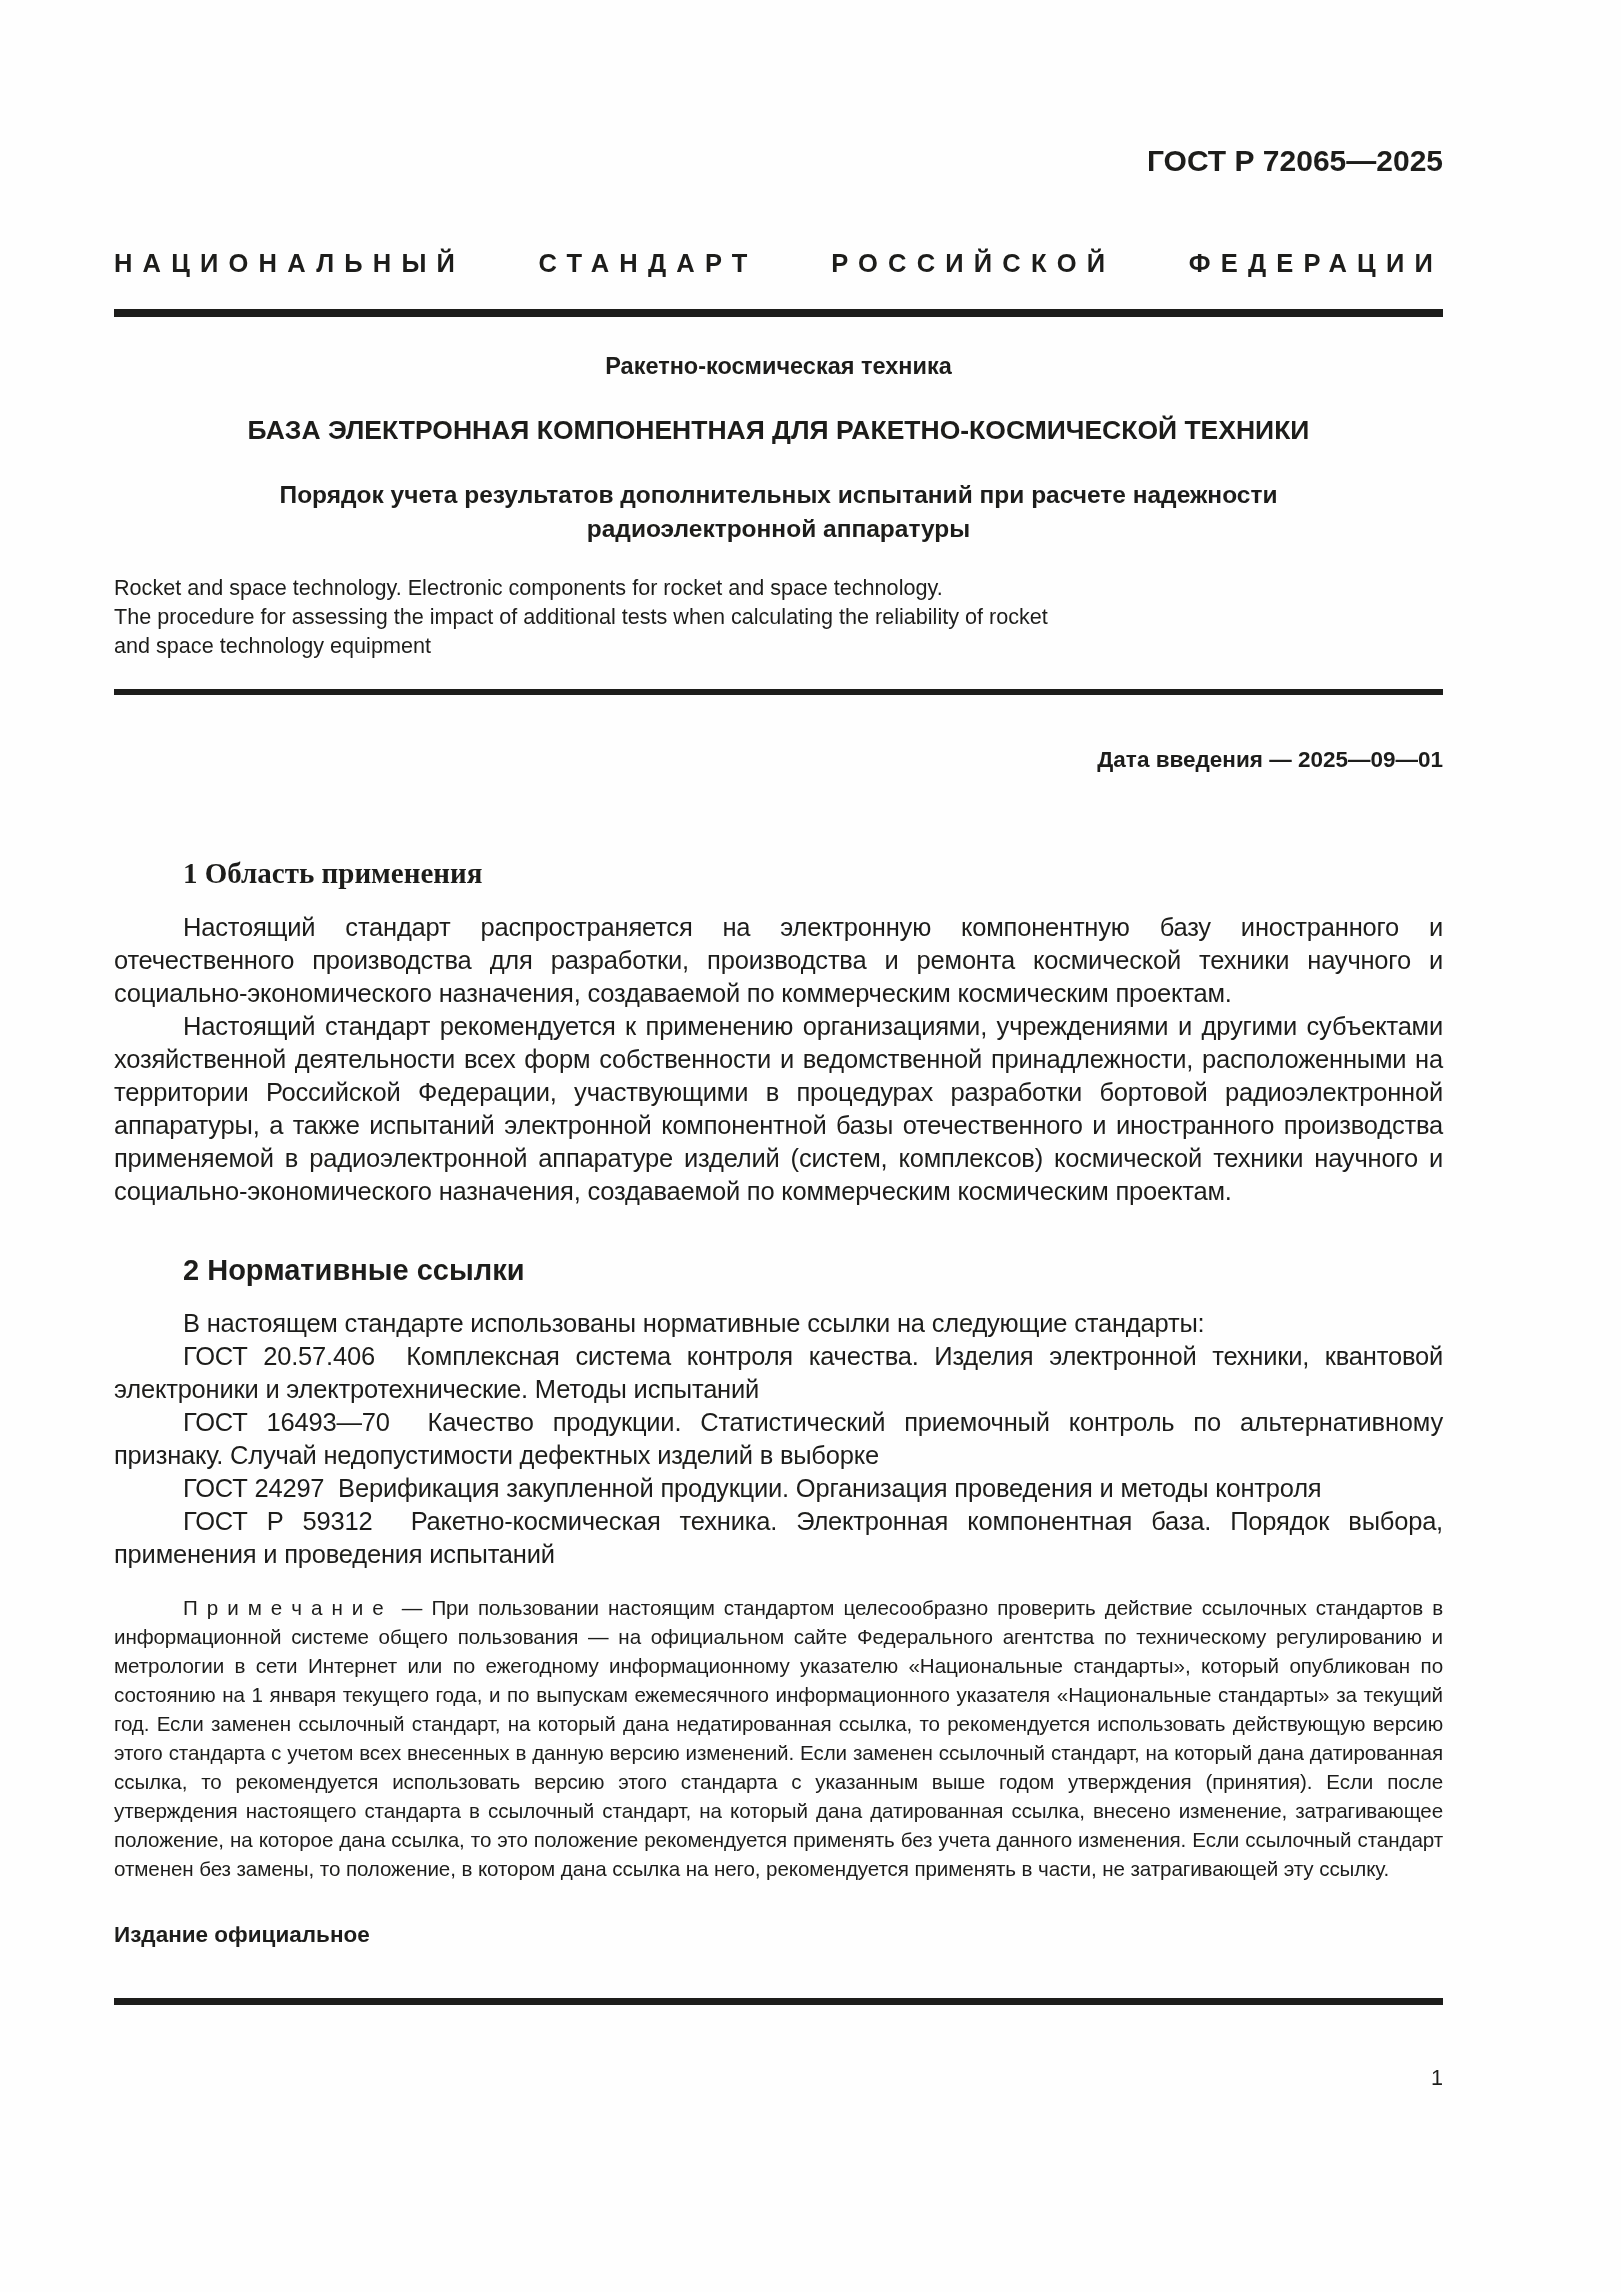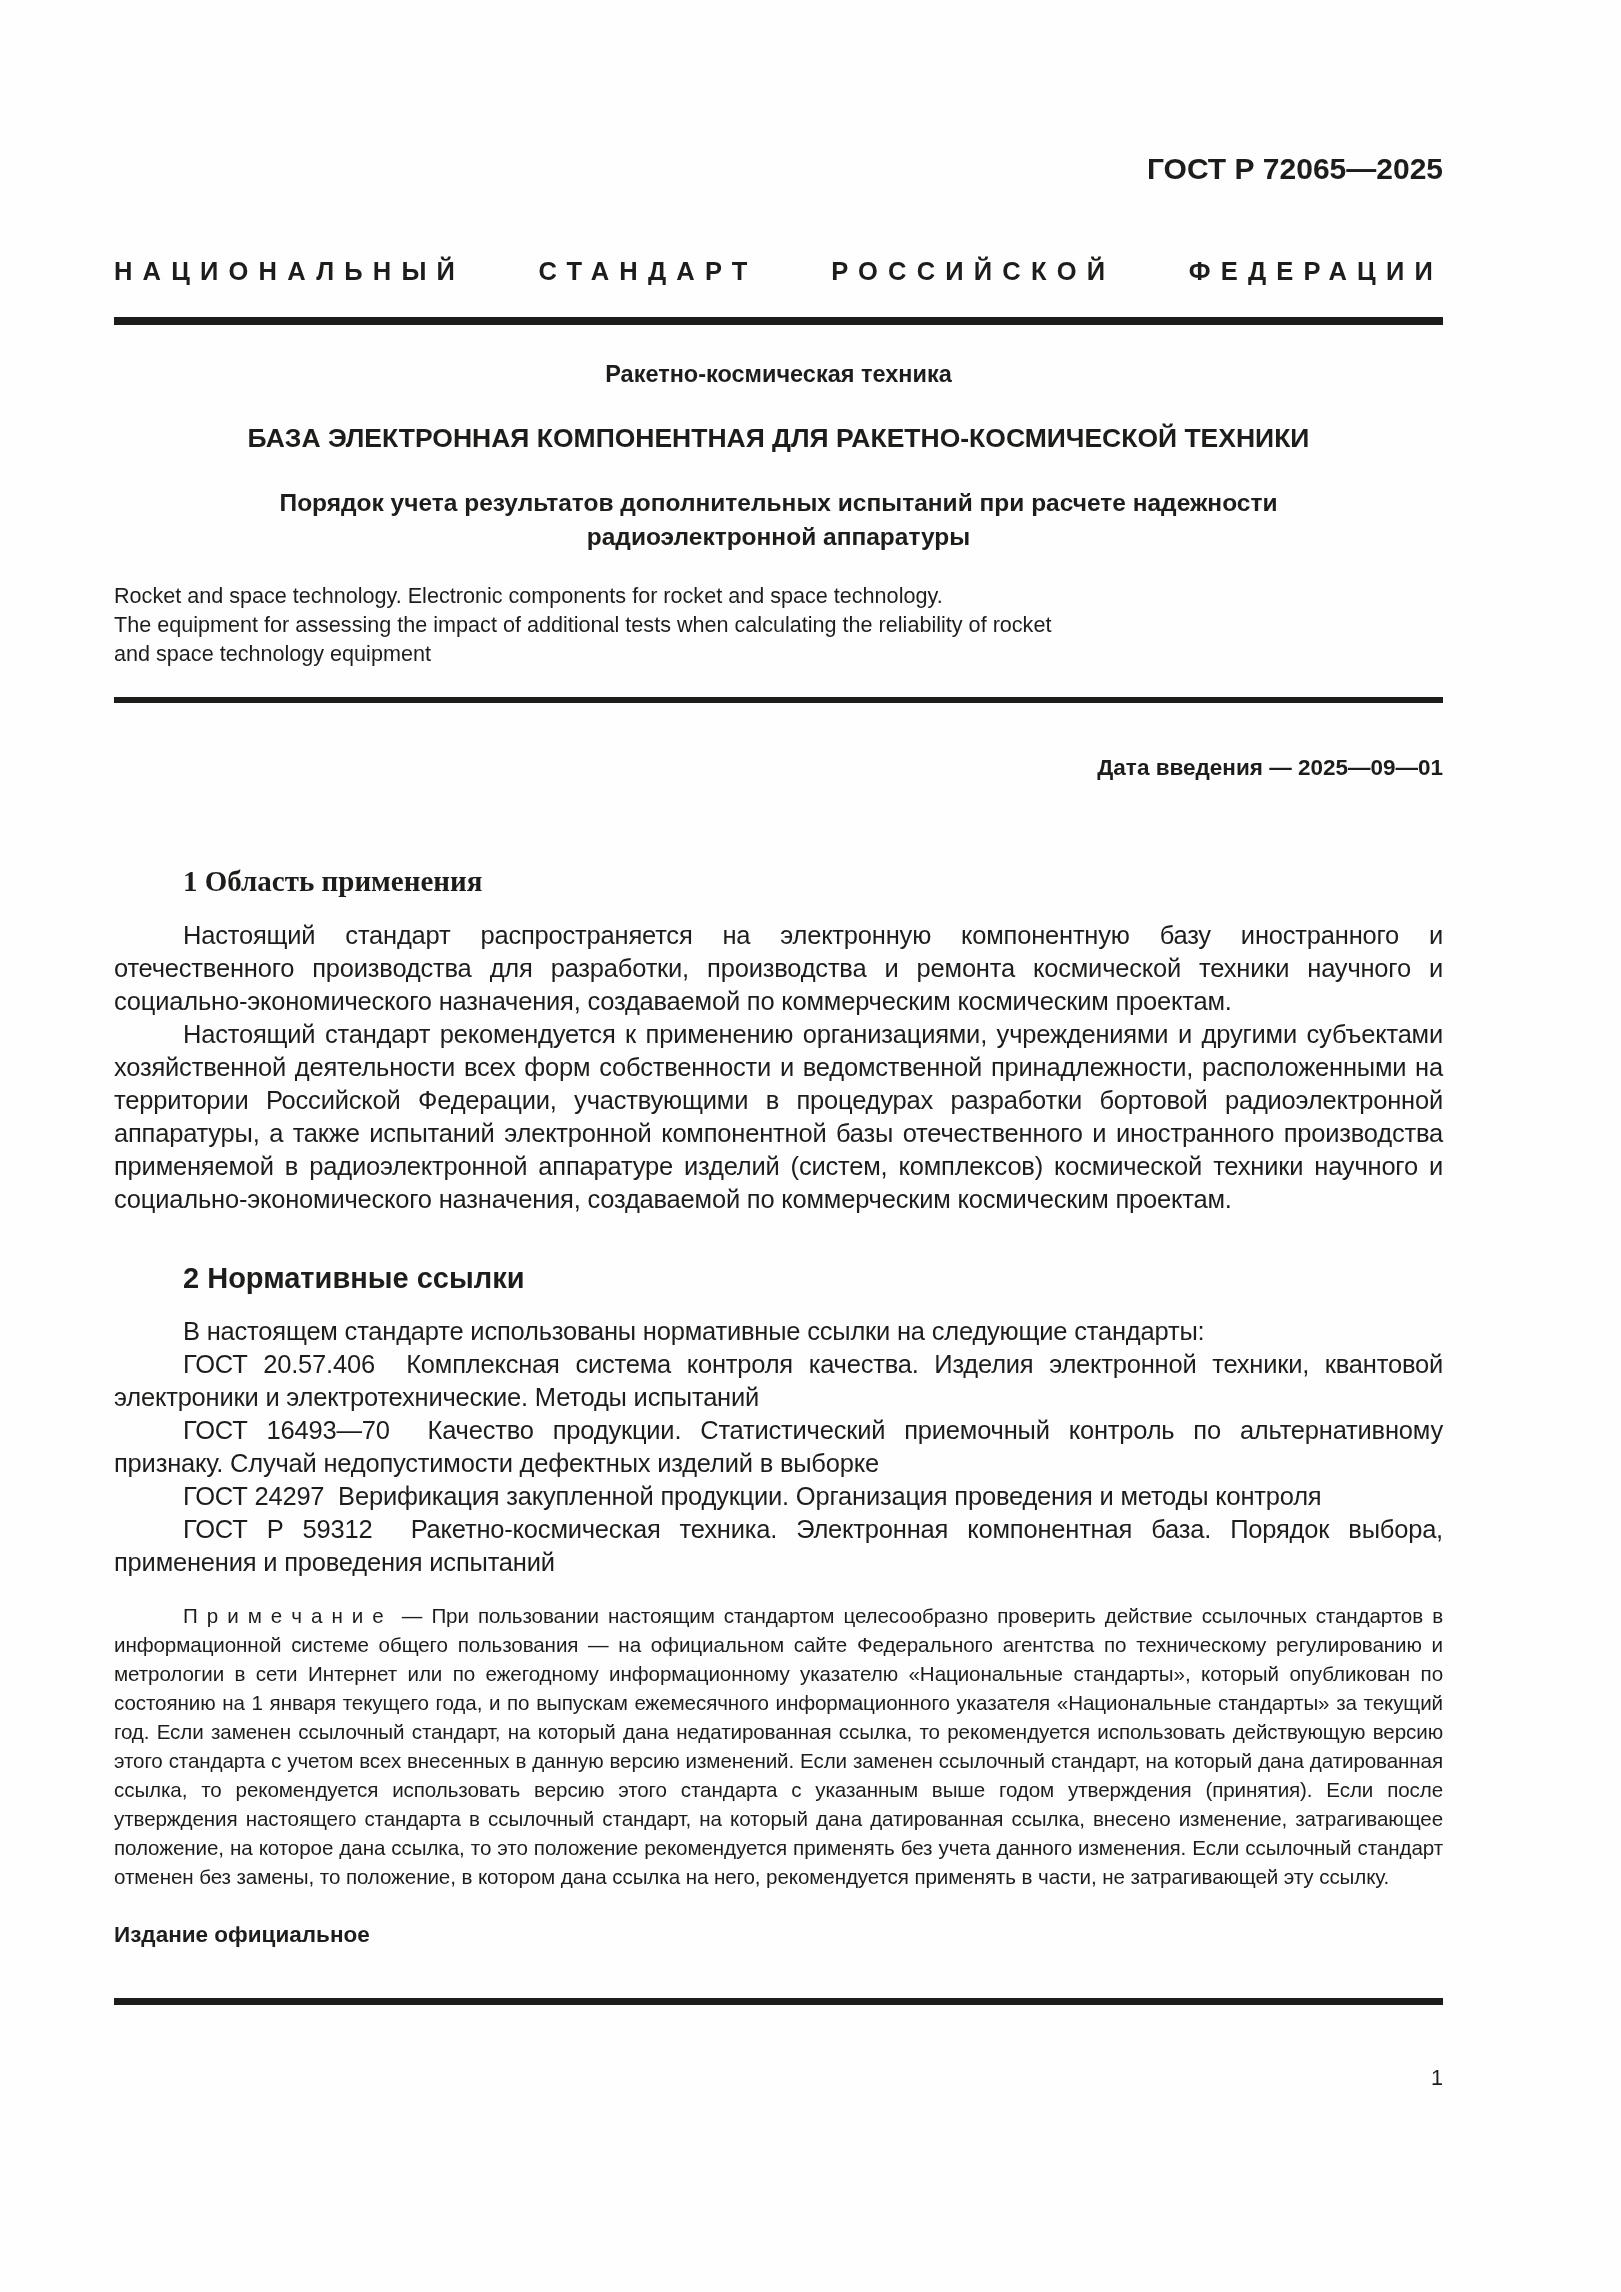--- a/index.html
+++ b/index.html
@@ -8,21 +8,21 @@
     width:1621px;
     height:2293px;
     background:#fefefe;
     color:#1d1d1b;
     font-family:"Liberation Sans", sans-serif;
     overflow:hidden;
   }
   .content {
     position:absolute;
     left:114px;
-    top:8px;
+    top:0;
     width:1329px;
   }
   .doc-number {
     margin-top:143px;
     text-align:right;
     font-weight:bold;
     font-size:30px;
     line-height:35px;
   }
   .band-title {
@@ -142,21 +142,21 @@
 
     <div class="main-title">БАЗА ЭЛЕКТРОННАЯ КОМПОНЕНТНАЯ ДЛЯ РАКЕТНО-КОСМИЧЕСКОЙ ТЕХНИКИ</div>
 
     <div class="subtitle">
       <span class="line">Порядок учета результатов дополнительных испытаний при расчете надежности</span>
       <span class="line">радиоэлектронной аппаратуры</span>
     </div>
 
     <div class="english">
       <span class="line">Rocket and space technology. Electronic components for rocket and space technology.</span>
-      <span class="line">The equipment for assessing the impact of additional tests when calculating the reliability of rocket</span>
+      <span class="line">The procedure for assessing the impact of additional tests when calculating the reliability of rocket</span>
       <span class="line">and space technology equipment</span>
     </div>
 
     <div class="rule rule-mid"></div>
 
     <div class="intro-date">Дата введения — 2025—09—01</div>
 
     <h2 class="sec-heading h-first">1  Область применения</h2>
 
     <p class="body-p p-lead">Настоящий стандарт распространяется на электронную компонентную базу иностранного и отечественного производства для разработки, производства и ремонта космической техники научного и социально-экономического назначения, создаваемой по коммерческим космическим проектам.</p>

